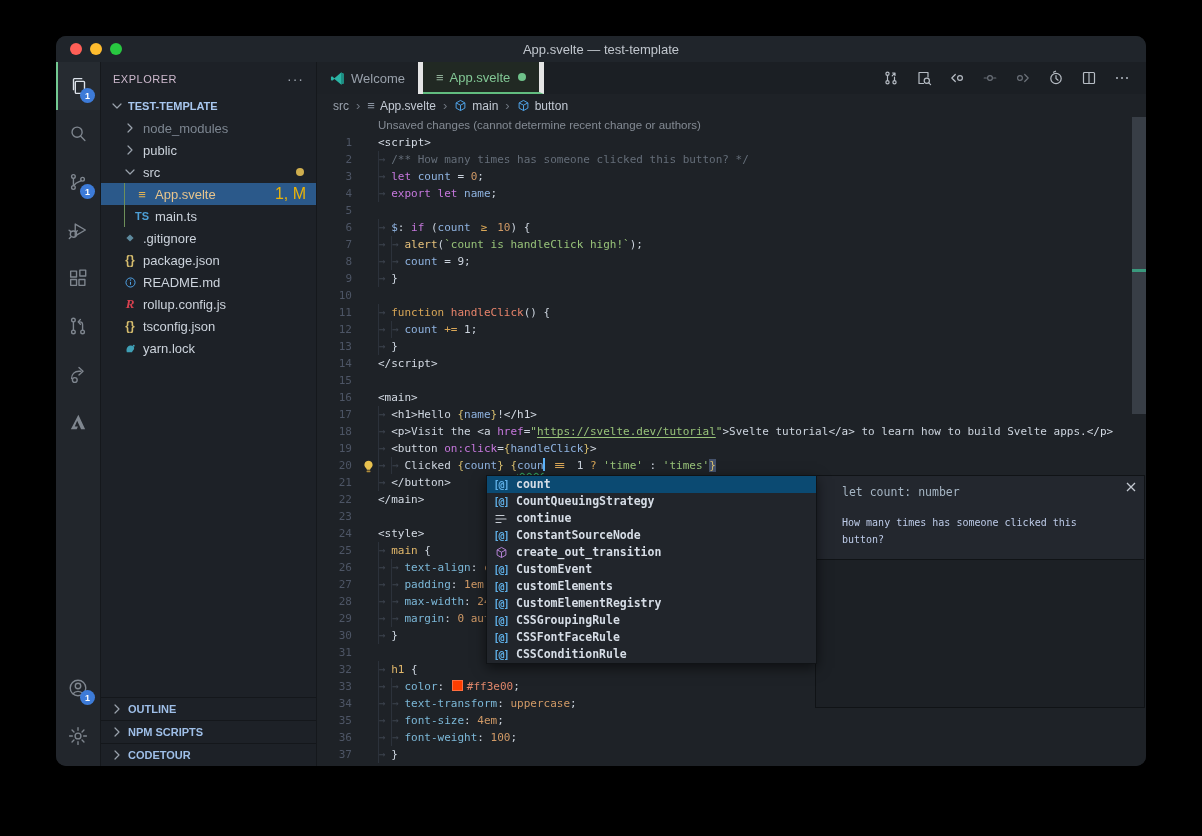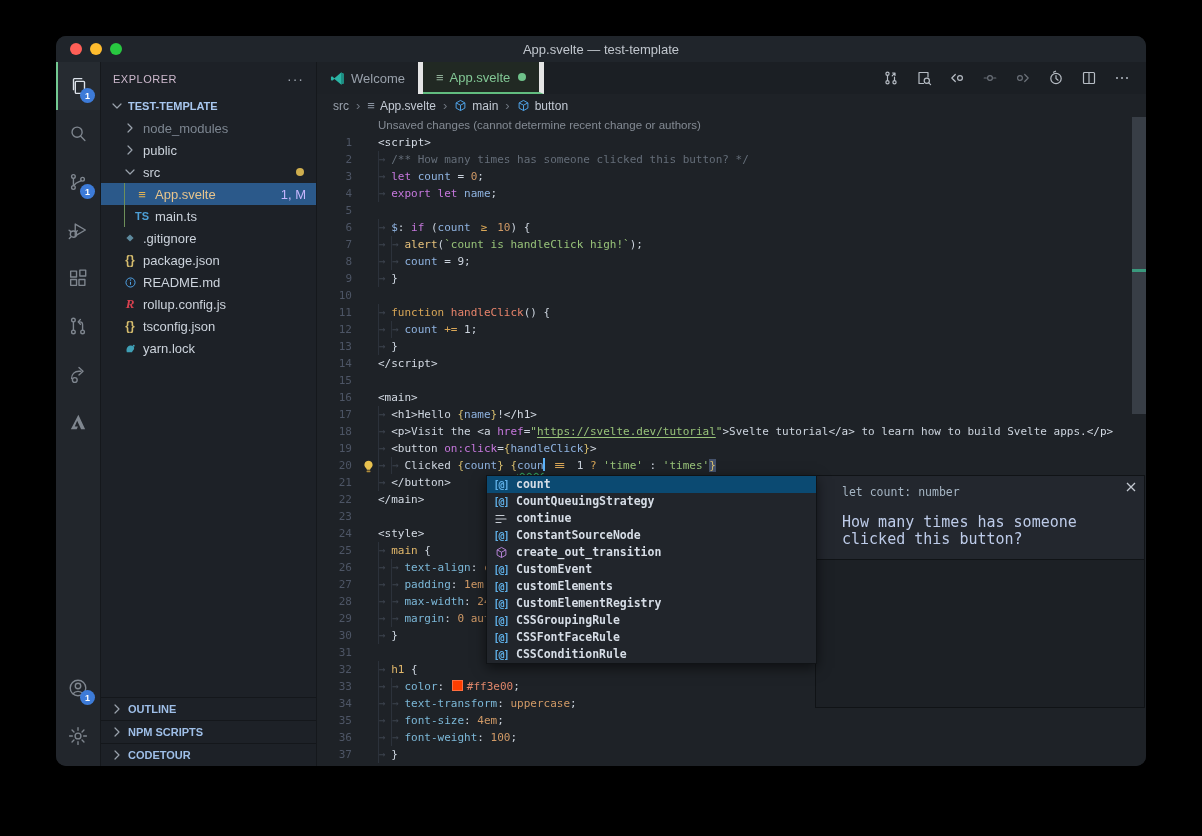--- a/index.html
+++ b/index.html
@@ -30,21 +30,21 @@
   .chev{color:#9aa2ac;display:flex;align-items:center;}
   .tree{flex:none;}
   .row{height:22px;display:flex;align-items:center;position:relative;padding-left:20px;cursor:pointer;}
   .row.child{padding-left:32px;}
   .row.sel{background:#2b598a;}
   .row .guide{position:absolute;left:23px;top:0;bottom:0;width:1px;background:#6e8f5a;}
   .ficon{width:18px;flex:none;display:flex;align-items:center;justify-content:center;margin-right:4px;font-weight:bold;}
   .row .label{white-space:nowrap;}
   .row.dim .label{color:#7d8691;}
   .row.mod .label{color:#e8c58c;}
-  .badge-txt{margin-left:auto;margin-right:10px;color:#c4b5fd;font-size:13px;}
+  .badge-txt{margin-left:auto;margin-right:10px;color:#eab308;font-size:16px;}
   .dot{margin-left:auto;margin-right:12px;width:8px;height:8px;border-radius:50%;background:#cfae4e;}
   .sb-bottom{margin-top:auto;}
   .sb-bottom .sb-section{border-top:1px solid #14171b;color:#9fbfe8;}
   
   .editor{flex:1;display:flex;flex-direction:column;background:#1e2227;min-width:0;}
   .tabbar{height:32px;background:#1b1f24;display:flex;align-items:stretch;flex:none;}
   .tab{display:flex;align-items:center;gap:6px;padding:0 13px;font-size:13px;color:#99a1ab;
     background:#1d2126;border-right:5px solid #e5e5e5;cursor:pointer;box-sizing:border-box;}
   .tab.active{background:#212923;color:#82c795;border-bottom:2px solid #62bd80;}
   .dot-mod{width:8px;height:8px;border-radius:50%;background:#6fc28a;margin-left:2px;}
@@ -91,21 +91,21 @@
   .sg-row.sel{background:#0b4a72;}
   .sg-icon{width:20px;flex:none;text-align:center;display:flex;align-items:center;justify-content:center;}
   .sg-icon.variable{color:#5fb0e8;font-size:10px;font-weight:bold;letter-spacing:-1px;font-family:"DejaVu Sans Mono",monospace;}
   .sg-icon.keyword{color:#c8ced6;}
   .sg-icon.module{color:#b583d6;}
   
   .hover{position:absolute;left:498px;top:358px;width:330px;z-index:4;border:1px solid #101316;background:#1c2025;
     box-sizing:border-box;}
   .hover-head{background:#23272e;padding:8px 26px 11px;position:relative;border-bottom:1px solid #101316;}
   .hover-sig{font-family:"DejaVu Sans Mono",monospace;font-size:11.5px;color:#a5b5c3;white-space:pre;}
-  .hover-doc{margin-top:13px;font-size:15px;color:#bdcbe8;}
+  .hover-doc{margin-top:13px;font-size:10px;color:#bdcbe8;}
   .hover-body{height:147px;}
   .hover-x{position:absolute;top:6px;right:8px;color:#c3c9d1;cursor:pointer;display:flex;}
 </style>
 </head>
 <body>
 
 <div class="window">
   <div class="titlebar">
     <div class="lights">
       <span class="light red"></span>

